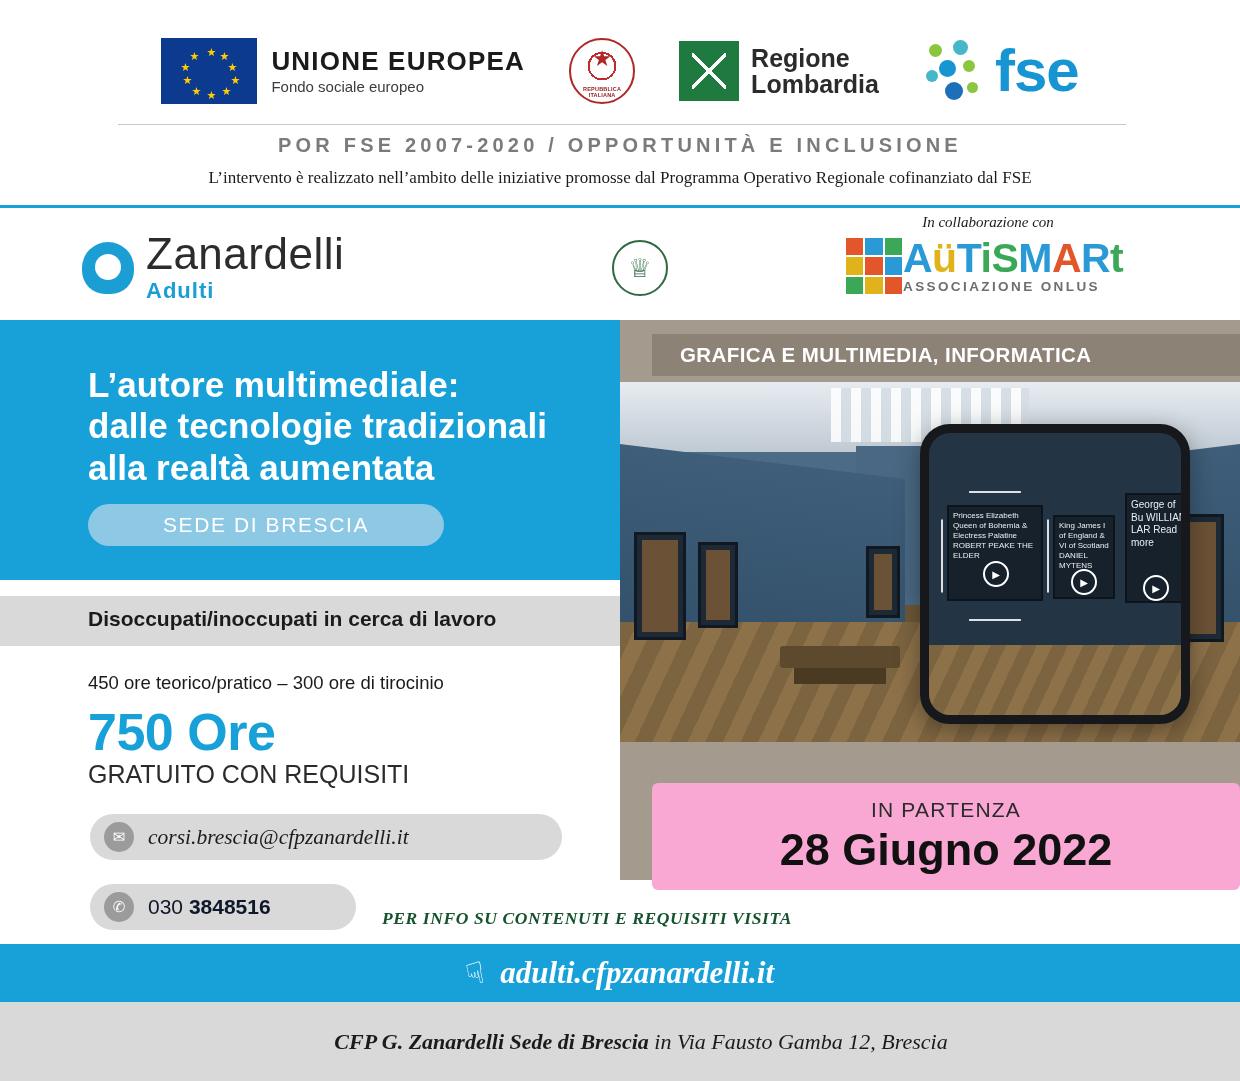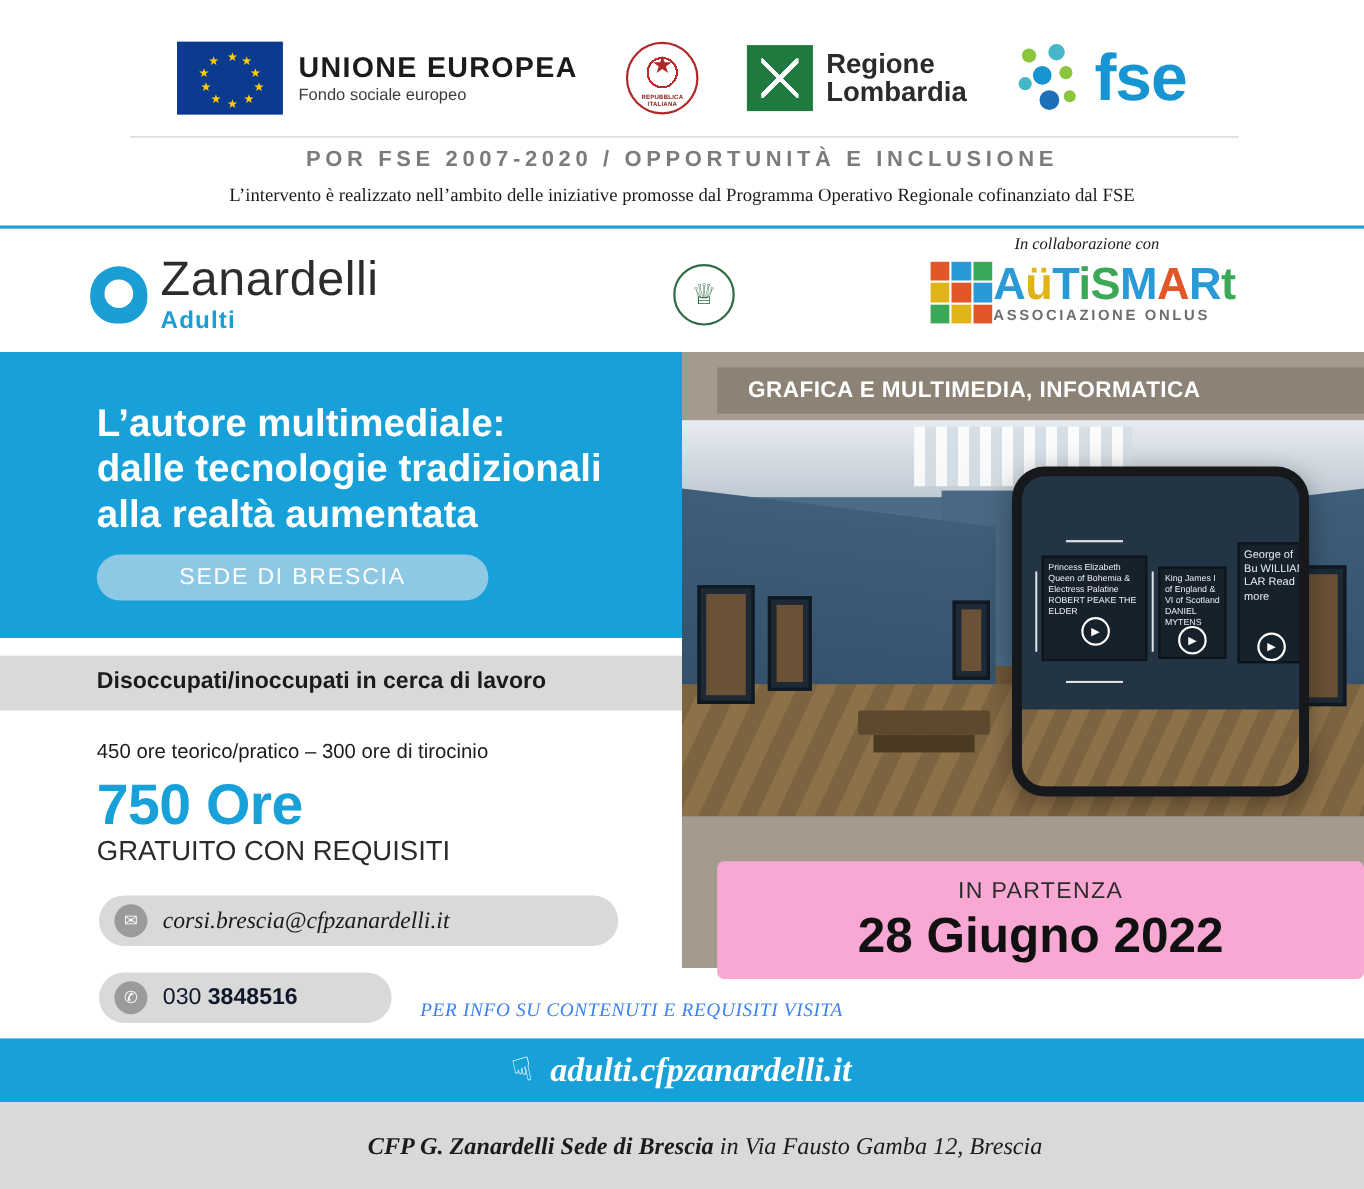--- a/index.html
+++ b/index.html
@@ -203,22 +203,22 @@
   #email-pill { left:90px; top:814px; min-width:472px; }
   #email-text {
     font-family:"Liberation Serif", serif; font-style:italic; font-size:21.5px; color:#1b1b1b;
   }
   #phone-pill { left:90px; top:884px; min-width:266px; }
   #phone-text { font-size:21px; color:#0f172a; }
   #phone-text b { font-weight:bold; }
 
   #info-visit {
     position:absolute; left:382px; top:908px;
-    font-family:"Liberation Serif", serif; font-style:italic; font-weight:normal;
-    font-size:17.5px; letter-spacing:.6px; color:#3b82f6;
+    font-family:"Liberation Serif", serif; font-style:italic; font-weight:bold;
+    font-size:17.5px; letter-spacing:.6px; color:#14532d;
   }
 
   
   #right-col {
     position:absolute; left:620px; top:320px; width:620px; height:560px;
     background:#a49a8d;
   }
   #category-badge {
     position:absolute; left:652px; top:334px; width:588px; height:42px;
     background:#8c8276; color:#ffffff; display:flex; align-items:center;

